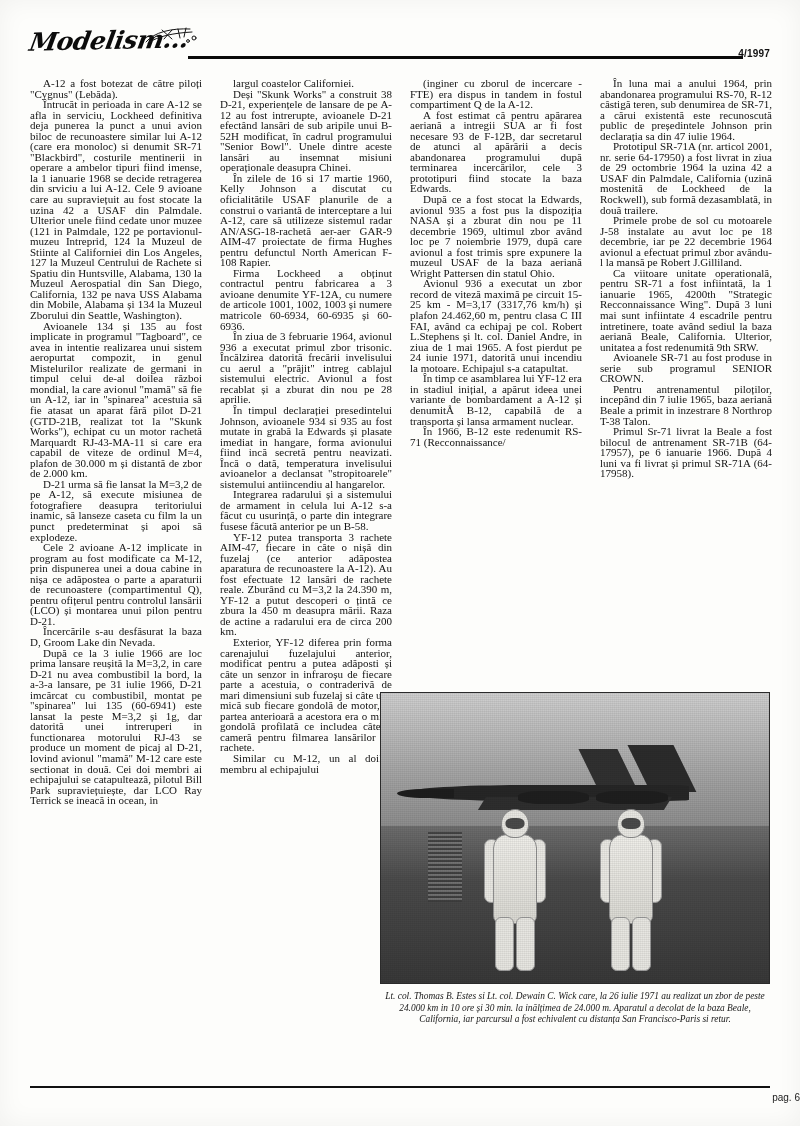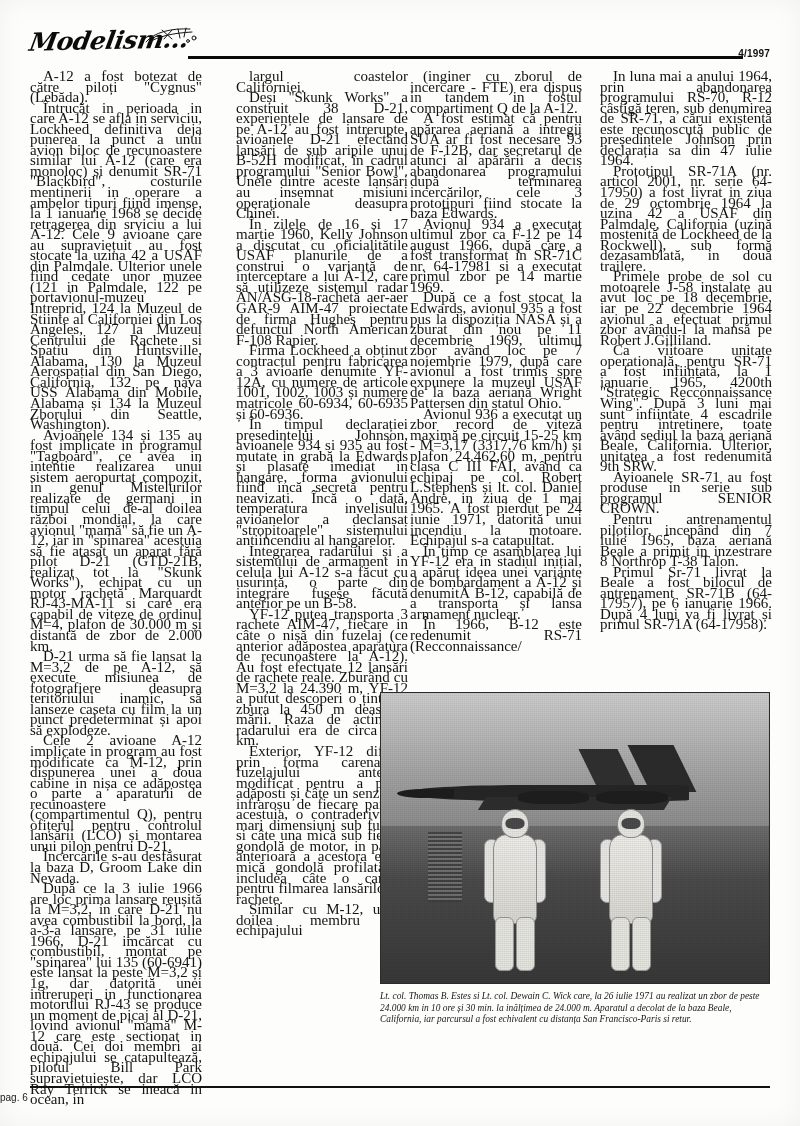--- a/index.html
+++ b/index.html
@@ -79,35 +79,35 @@
   
   .cols {
     position: absolute;
     left: 30px;
     top: 70px;
     width: 742px;
     height: 1000px;
   }
   .col {
     position: absolute;
-    top: 1px;
+    top: 8px;
     width: 172px;
-    font-size: 15px;
+    font-size: 11px;
     line-height: 10.55px;
     text-align: justify;
     text-justify: inter-word;
     hyphens: manual;
     color: #131313;
   }
   .col p {
     margin: 0;
     text-indent: 13px;
   }
   .col-1 { left: 0px; }
-  .col-2 { left: 190px; margin-left: 16px; }
+  .col-2 { left: 190px; }
   .col-3 { left: 380px; }
   .col-4 { left: 570px; }
 
   .col-2 { height: 930px; overflow: hidden; }
   .col-3 { height: 620px; overflow: hidden; }
   .col-4 { height: 620px; overflow: hidden; }
 
   
   .photo-block {
     position: absolute;
@@ -224,39 +224,39 @@
       repeating-linear-gradient(0deg, rgba(255,255,255,.045) 0 1px, rgba(0,0,0,.05) 1px 2px),
       repeating-linear-gradient(90deg, rgba(255,255,255,.03) 0 1px, rgba(0,0,0,.035) 1px 2px);
     mix-blend-mode: multiply;
   }
 
   .caption {
     margin-top: 7px;
     font-style: italic;
     font-size: 9.4px;
     line-height: 11.6px;
-    text-align: left;
+    text-align: center;
     color: #161616;
   }
 
   
   .footer-rule {
     position: absolute;
     left: 30px;
     top: 1086px;
     width: 740px;
     height: 2.2px;
     background: #111;
   }
   .footer-page {
     position: absolute;
     left: 0;
     top: 1092px;
     width: 800px;
-    text-align: left;
+    text-align: right;
     font-family: "Liberation Sans", sans-serif;
     font-size: 10px;
     color: #222;
   }
   .edge-shadow {
     position: absolute;
     left: 0; top: 0; width: 800px; height: 1126px;
     pointer-events: none;
     box-shadow: inset 0 0 26px rgba(0,0,0,0.05);
   }
@@ -294,30 +294,30 @@
         <p>D-21 urma să fie lansat la M=3,2 de pe A-12, să execute misiunea de fotografiere deasupra teritoriului inamic, să lanseze caseta cu film la un punct predeterminat și apoi să explodeze.</p>
         <p>Cele 2 avioane A-12 implicate in program au fost modificate ca M-12, prin dispunerea unei a doua cabine in nișa ce adăpostea o parte a aparaturii de recunoastere (compartimentul Q), pentru ofițerul pentru controlul lansării (LCO) și montarea unui pilon pentru D-21.</p>
         <p>Încercările s-au desfăsurat la baza D, Groom Lake din Nevada.</p>
         <p>După ce la 3 iulie 1966 are loc prima lansare reușită la M=3,2, in care D-21 nu avea combustibil la bord, la a-3-a lansare, pe 31 iulie 1966, D-21 imcărcat cu combustibil, montat pe "spinarea" lui 135 (60-6941) este lansat la peste M=3,2 și 1g, dar datorită unei intreruperi in functionarea motorului RJ-43 se produce un moment de picaj al D-21, lovind avionul "mamă" M-12 care este sectionat in două. Cei doi membri ai echipajului se catapultează, pilotul Bill Park supraviețuiește, dar LCO Ray Terrick se ineacă in ocean, in</p>
       </div>
     <div class="col col-2">
         <p>largul coastelor Californiei.</p>
         <p>Deși "Skunk Works" a construit 38 D-21, experiențele de lansare de pe A-12 au fost intrerupte, avioanele D-21 efectând lansări de sub aripile unui B-52H modificat, în cadrul programului "Senior Bowl". Unele dintre aceste lansări au insemnat misiuni operaționale deasupra Chinei.</p>
         <p>În zilele de 16 si 17 martie 1960, Kelly Johnson a discutat cu oficialitătile USAF planurile de a construi o variantă de interceptare a lui A-12, care să utilizeze sistemul radar AN/ASG-18-rachetă aer-aer GAR-9 AIM-47 proiectate de firma Hughes pentru defunctul North American F-108 Rapier.</p>
         <p>Firma Lockheed a obținut contractul pentru fabricarea a 3 avioane denumite YF-12A, cu numere de articole 1001, 1002, 1003 și numere matricole 60-6934, 60-6935 și 60-6936.</p>
+        <p>În ziua de 3 februarie 1964, avionul 936 a executat primul zbor trisonic. Încălzirea datorită frecării invelisului cu aerul a "prăjit" intreg cablajul sistemului electric. Avionul a fost recablat și a zburat din nou pe 28 aprilie.</p>
         <p>În timpul declarației presedintelui Johnson, avioanele 934 si 935 au fost mutate in grabă la Edwards și plasate imediat in hangare, forma avionului fiind incă secretă pentru neavizati. Încă o dată, temperatura invelisului avioanelor a declansat "stropitoarele" sistemului antiincendiu al hangarelor.</p>
         <p>Integrarea radarului și a sistemului de armament in celula lui A-12 s-a făcut cu usurință, o parte din integrare fusese făcută anterior pe un B-58.</p>
         <p>YF-12 putea transporta 3 rachete AIM-47, fiecare in câte o nișă din fuzelaj (ce anterior adăpostea aparatura de recunoastere la A-12). Au fost efectuate 12 lansări de rachete reale. Zburând cu M=3,2 la 24.390 m, YF-12 a putut descoperi o țintă ce zbura la 450 m deasupra mării. Raza de actine a radarului era de circa 200 km.</p>
         <p>Exterior, YF-12 diferea prin forma carenajului fuzelajului anterior, modificat pentru a putea adăposti și câte un senzor in infraroșu de fiecare parte a acestuia, o contraderivă de mari dimensiuni sub fuzelaj si câte una mică sub fiecare gondolă de motor, in partea anterioară a acestora era o mică gondolă profilată ce includea câte o cameră pentru filmarea lansărilor de rachete.</p>
         <p>Similar cu M-12, un al doilea membru al echipajului</p>
       </div>
     <div class="col col-3">
         <p>(inginer cu zborul de incercare - FTE) era dispus in tandem in fostul compartiment Q de la A-12.</p>
         <p>A fost estimat că pentru apărarea aeriană a intregii SUA ar fi fost necesare 93 de F-12B, dar secretarul de atunci al apărării a decis abandonarea programului după terminarea incercărilor, cele 3 prototipuri fiind stocate la baza Edwards.</p>
-        <p>Avionul 934 a executat ultimul zbor ca F-12 pe 14 august 1966, după care a fost transformat in SR-71C nr. 64-17981 si a executat primul zbor pe 14 martie 1969.</p>
         <p>După ce a fost stocat la Edwards, avionul 935 a fost pus la dispoziția NASA și a zburat din nou pe 11 decembrie 1969, ultimul zbor având loc pe 7 noiembrie 1979, după care avionul a fost trimis spre expunere la muzeul USAF de la baza aeriană Wright Pattersen din statul Ohio.</p>
         <p>Avionul 936 a executat un zbor record de viteză maximă pe circuit 15-25 km - M=3,17 (3317,76 km/h) și plafon 24.462,60 m, pentru clasa C III FAI, având ca echipaj pe col. Robert L.Stephens și lt. col. Daniel Andre, in ziua de 1 mai 1965. A fost pierdut pe 24 iunie 1971, datorită unui incendiu la motoare. Echipajul s-a catapultat.</p>
         <p>În timp ce asamblarea lui YF-12 era in stadiul inițial, a apărut ideea unei variante de bombardament a A-12 și denumitÅ B-12, capabilă de a transporta și lansa armament nuclear.</p>
         <p>În 1966, B-12 este redenumit RS-71 (Recconnaissance/</p>
       </div>
     <div class="col col-4">
         <p>În luna mai a anului 1964, prin abandonarea programului RS-70, R-12 câstigă teren, sub denumirea de SR-71, a cărui existentă este recunoscută public de președintele Johnson prin declarația sa din 47 iulie 1964.</p>
         <p>Prototipul SR-71A (nr. articol 2001, nr. serie 64-17950) a fost livrat in ziua de 29 octombrie 1964 la uzina 42 a USAF din Palmdale, California (uzină mostenită de Lockheed de la Rockwell), sub formă dezasamblată, in două trailere.</p>
         <p>Primele probe de sol cu motoarele J-58 instalate au avut loc pe 18 decembrie, iar pe 22 decembrie 1964 avionul a efectuat primul zbor avându-l la mansă pe Robert J.Gilliland.</p>
         <p>Ca viitoare unitate operatională, pentru SR-71 a fost infiintată, la 1 ianuarie 1965, 4200th "Strategic Recconnaissance Wing". După 3 luni mai sunt infiintate 4 escadrile pentru intretinere, toate având sediul la baza aeriană Beale, California. Ulterior, unitatea a fost redenumită 9th SRW.</p>

